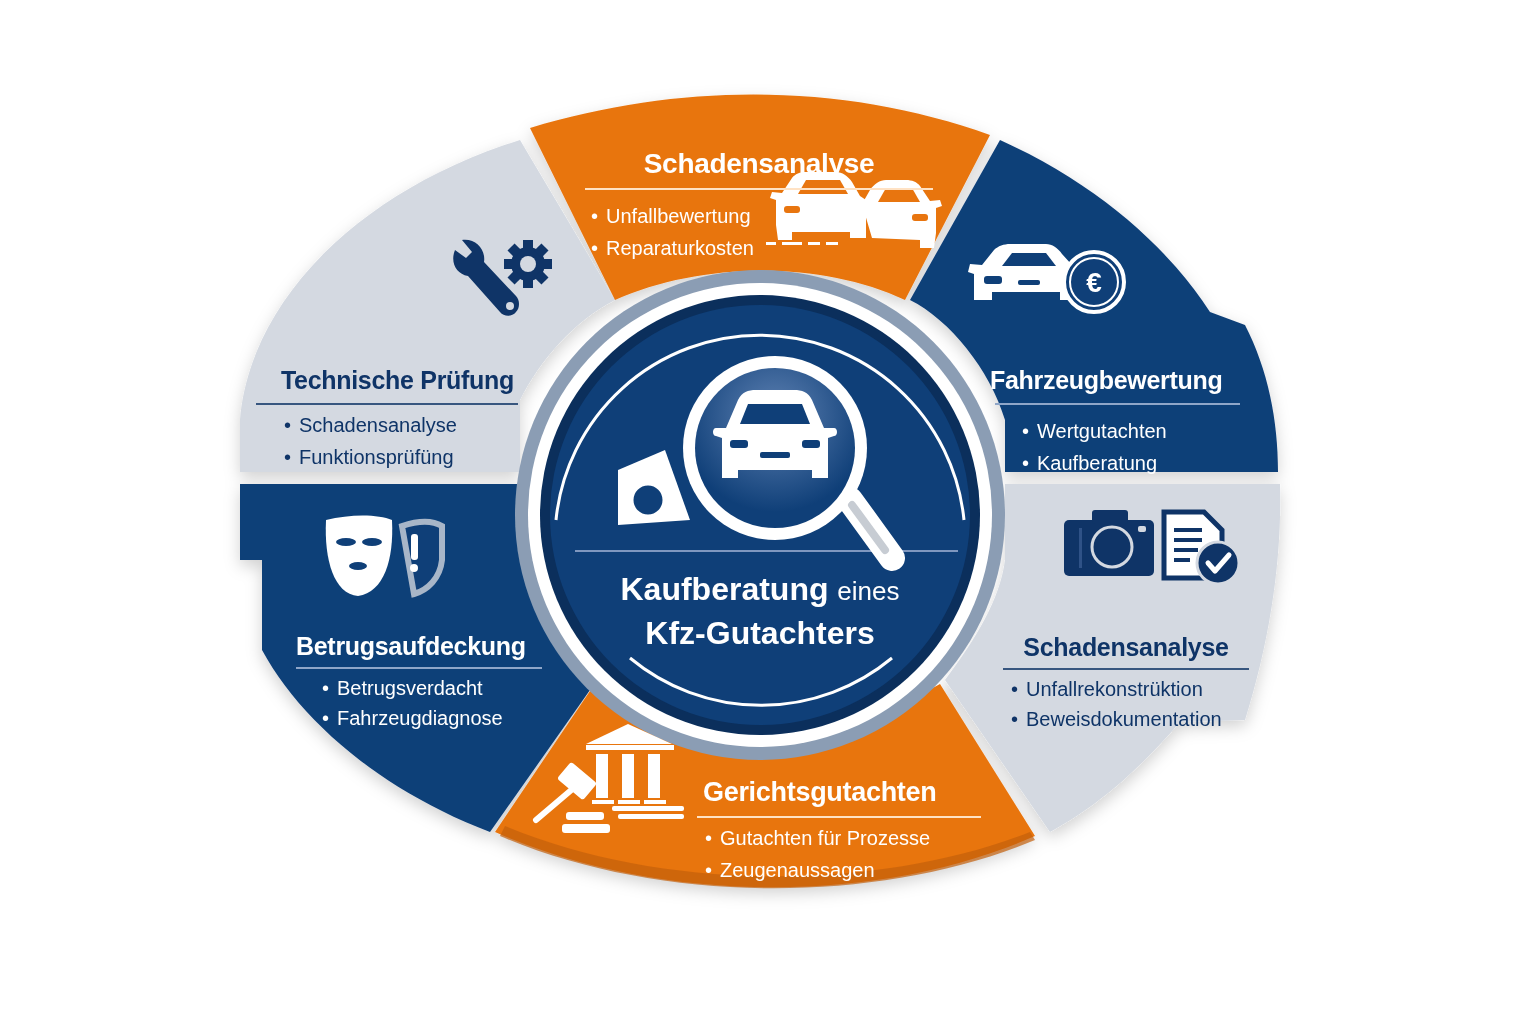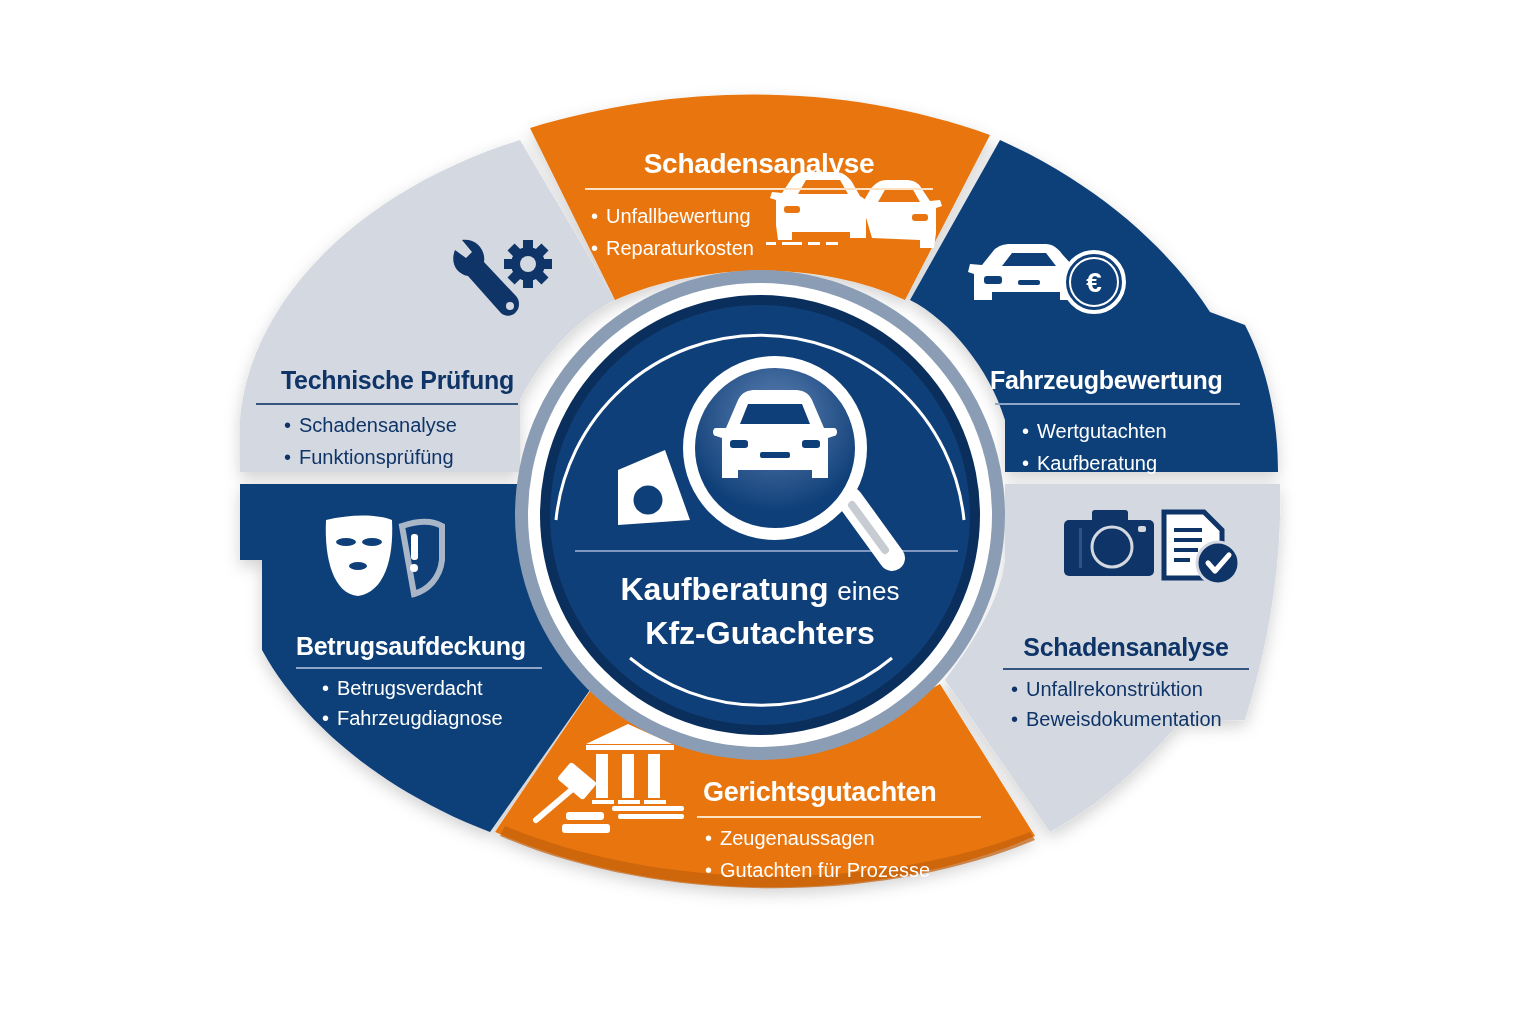--- a/index.html
+++ b/index.html
@@ -187,22 +187,22 @@
   <ul class="items" style="margin-left:8px;">
     <li style="line-height:30px;">Unfallrekonstrüktion</li>
     <li style="line-height:30px;">Beweisdokumentation</li>
   </ul>
 </div>
 
 <div class="seg-text orange" style="left:697px; top:745px; width:284px;">
   <div class="title" style="font-size:27px; margin-left:6px;">Gerichtsgutachten</div>
   <div class="rule" style="margin-top:8px; margin-bottom:4px;"></div>
   <ul class="items" style="margin-left:8px;">
+    <li>Gutachten für Prozesse</li>
     <li>Zeugenaussagen</li>
-    <li>Gutachten für Prozesse</li>
   </ul>
 </div>
 
 <div class="seg-text dark" style="left:296px; top:600px; width:246px;">
   <div class="title" style="font-size:25px;">Betrugsaufdeckung</div>
   <div class="rule" style="margin-top:6px; margin-bottom:4px;"></div>
   <ul class="items" style="margin-left:26px;">
     <li style="line-height:30px;">Betrugsverdacht</li>
     <li style="line-height:30px;">Fahrzeugdiagnose</li>
   </ul>

